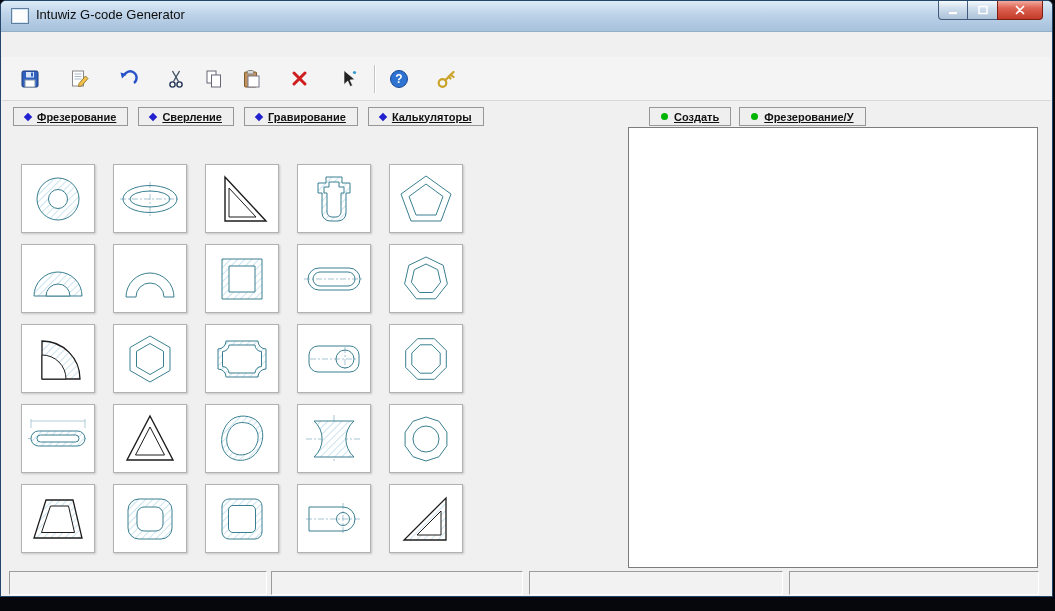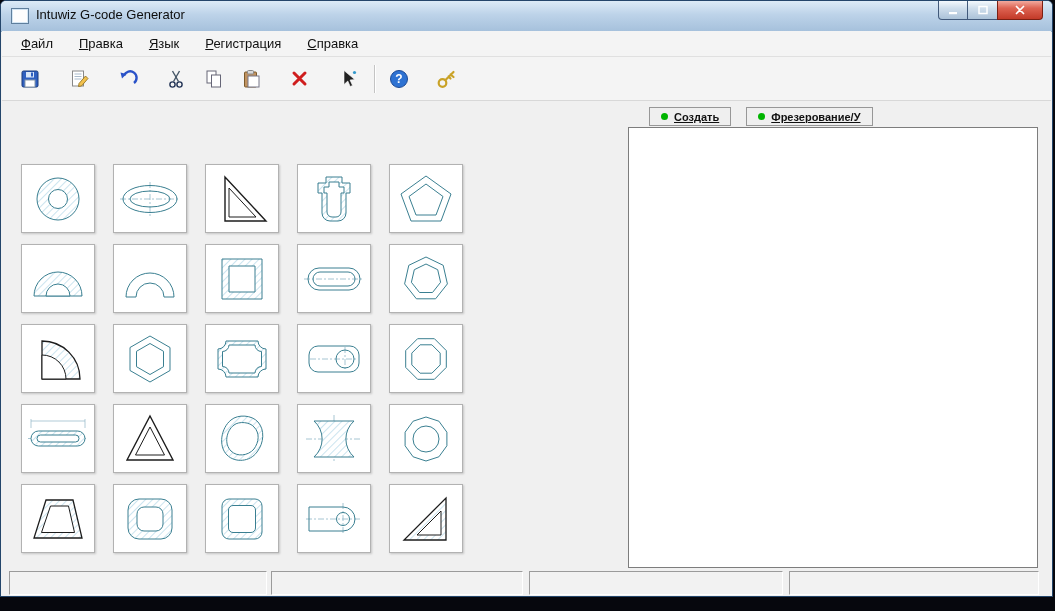--- a/index.html
+++ b/index.html
@@ -48,21 +48,21 @@
     position:absolute;left:1px;right:1px;top:56px;height:44px;background:#f4f4f4;
     border-bottom:1px solid #d8d8d8;display:flex;align-items:center;box-sizing:border-box;
   }
   .tbtn{
     width:34px;height:32px;display:flex;align-items:center;justify-content:center;
     border:1px solid transparent;border-radius:3px;
   }
   .tsep{width:1px;height:28px;background:#c4c4c4;box-shadow:1px 0 0 #ffffff}
   
   .tabs1{position:absolute;left:12px;top:106px;display:flex;gap:10px}
-  .tabs-right{position:absolute;left:648px;top:106px;display:flex;gap:15px}
+  .tabs-right{position:absolute;left:648px;top:106px;display:flex;gap:8px}
   .tabs2{position:absolute;left:12px;top:127px;display:flex;gap:4px}
   .tab{
     height:19px;box-sizing:border-box;border:1px solid #979797;background:#efefef;
     display:flex;align-items:center;gap:6px;padding:0 11px;
     font-size:11px;font-weight:bold;color:#111;white-space:nowrap;
   }
   .tab .u{text-decoration:underline}
   .tab2{min-width:110px;justify-content:center}
   .tab2.active{background:#ffffff;height:21px;margin-top:-1px;border-color:#6f6f6f}
   .marker{display:inline-block;flex:0 0 auto}
@@ -118,27 +118,20 @@
           </svg>
       </div>
       <div class="winbtn close">
         <svg width="14" height="12" viewBox="0 0 14 12">
             <path d="M3.5,2.5 L10.5,9.5 M10.5,2.5 L3.5,9.5" stroke="#fff" stroke-width="1.7" stroke-linecap="round"></path>
           </svg>
       </div>
     </div>
   </div>
 
-  <div class="menubar" id="menubar">
-      <div class="menu-item"><u>Ф</u>айл</div>
-      <div class="menu-item"><u>П</u>равка</div>
-      <div class="menu-item"><u>Я</u>зык</div>
-      <div class="menu-item"><u>Р</u>егистрация</div>
-      <div class="menu-item"><u>С</u>правка</div>
-    </div>
   <div class="toolbar" id="toolbar">
       <div class="tbtn" style="margin-left: 10px;">
         <svg width="22" height="22" viewBox="0 0 22 22">
           <rect x="3" y="3" width="16" height="16" rx="1.5" fill="#3060c0" stroke="#1a3a7a"></rect>
           <rect x="7" y="4" width="8" height="5.5" fill="#d8e6f8"></rect>
           <rect x="12" y="4.5" width="2" height="4" fill="#3060c0"></rect>
           <rect x="6" y="12" width="10" height="7" fill="#fff" stroke="#8899aa"></rect>
         </svg>
       </div>
       <div class="tbtn" style="margin-left: 14px;">
@@ -196,20 +189,38 @@
         </svg>
       </div>
       <div class="tbtn" style="margin-left: 12px;">
         <svg width="22" height="22" viewBox="0 0 22 22">
           <circle cx="6.5" cy="15" r="3.8" fill="none" stroke="#c9a227" stroke-width="2.2"></circle>
           <path d="M9.5,12 L17.5,4 M14.5,6.5 L17.5,9 M12.5,8.5 L14.5,10.5" stroke="#c9a227" stroke-width="2.2" stroke-linecap="round" fill="none"></path>
         </svg>
       </div>
     </div>
 
+  <div class="tabs1" id="tabs1">
+      <div class="tab">
+        <span class="marker m-blue-diamond"></span>
+        <span class="u">Фрезерование</span>
+      </div>
+      <div class="tab">
+        <span class="marker m-blue-diamond"></span>
+        <span class="u">Сверление</span>
+      </div>
+      <div class="tab">
+        <span class="marker m-blue-diamond"></span>
+        <span class="u">Гравирование</span>
+      </div>
+      <div class="tab">
+        <span class="marker m-blue-diamond"></span>
+        <span class="u">Калькуляторы</span>
+      </div>
+    </div>
   <div class="tabs-right" id="tabsRight">
       <div class="tab">
         <span class="marker m-green-dot"></span>
         <span class="u">Создать</span>
       </div>
       <div class="tab">
         <span class="marker m-green-dot"></span>
         <span class="u">Фрезерование/У</span>
       </div>
     </div>

